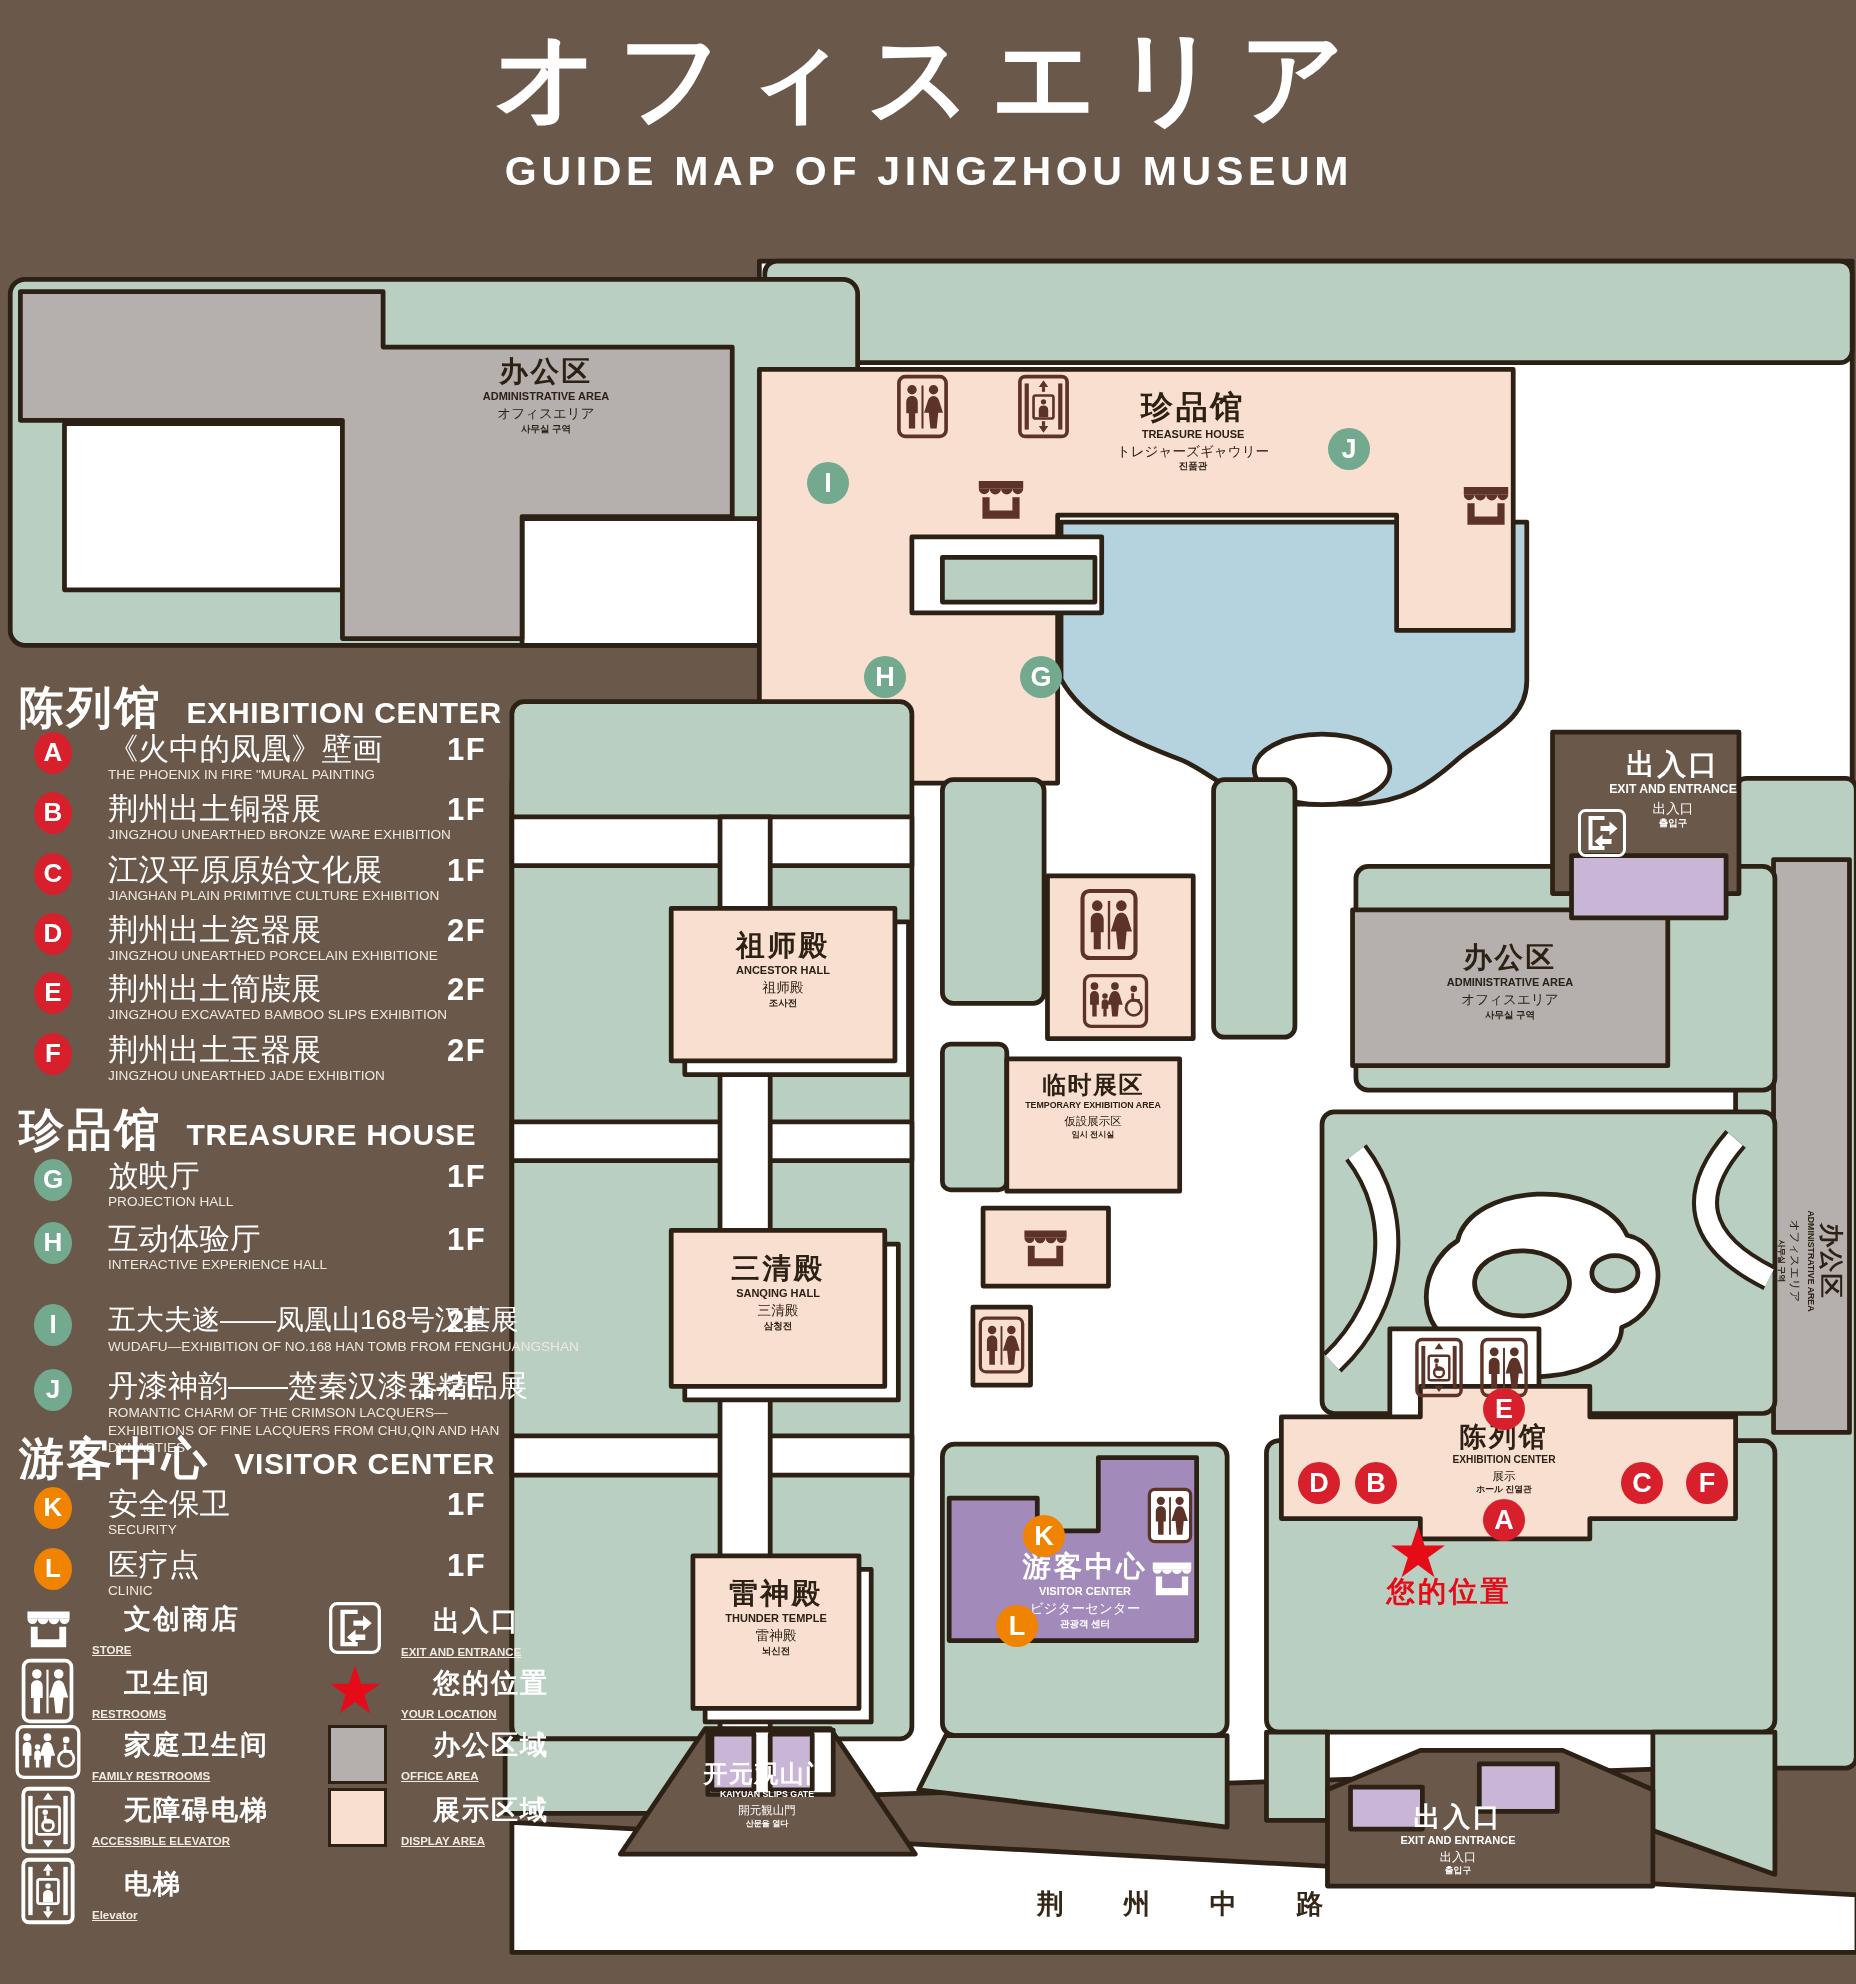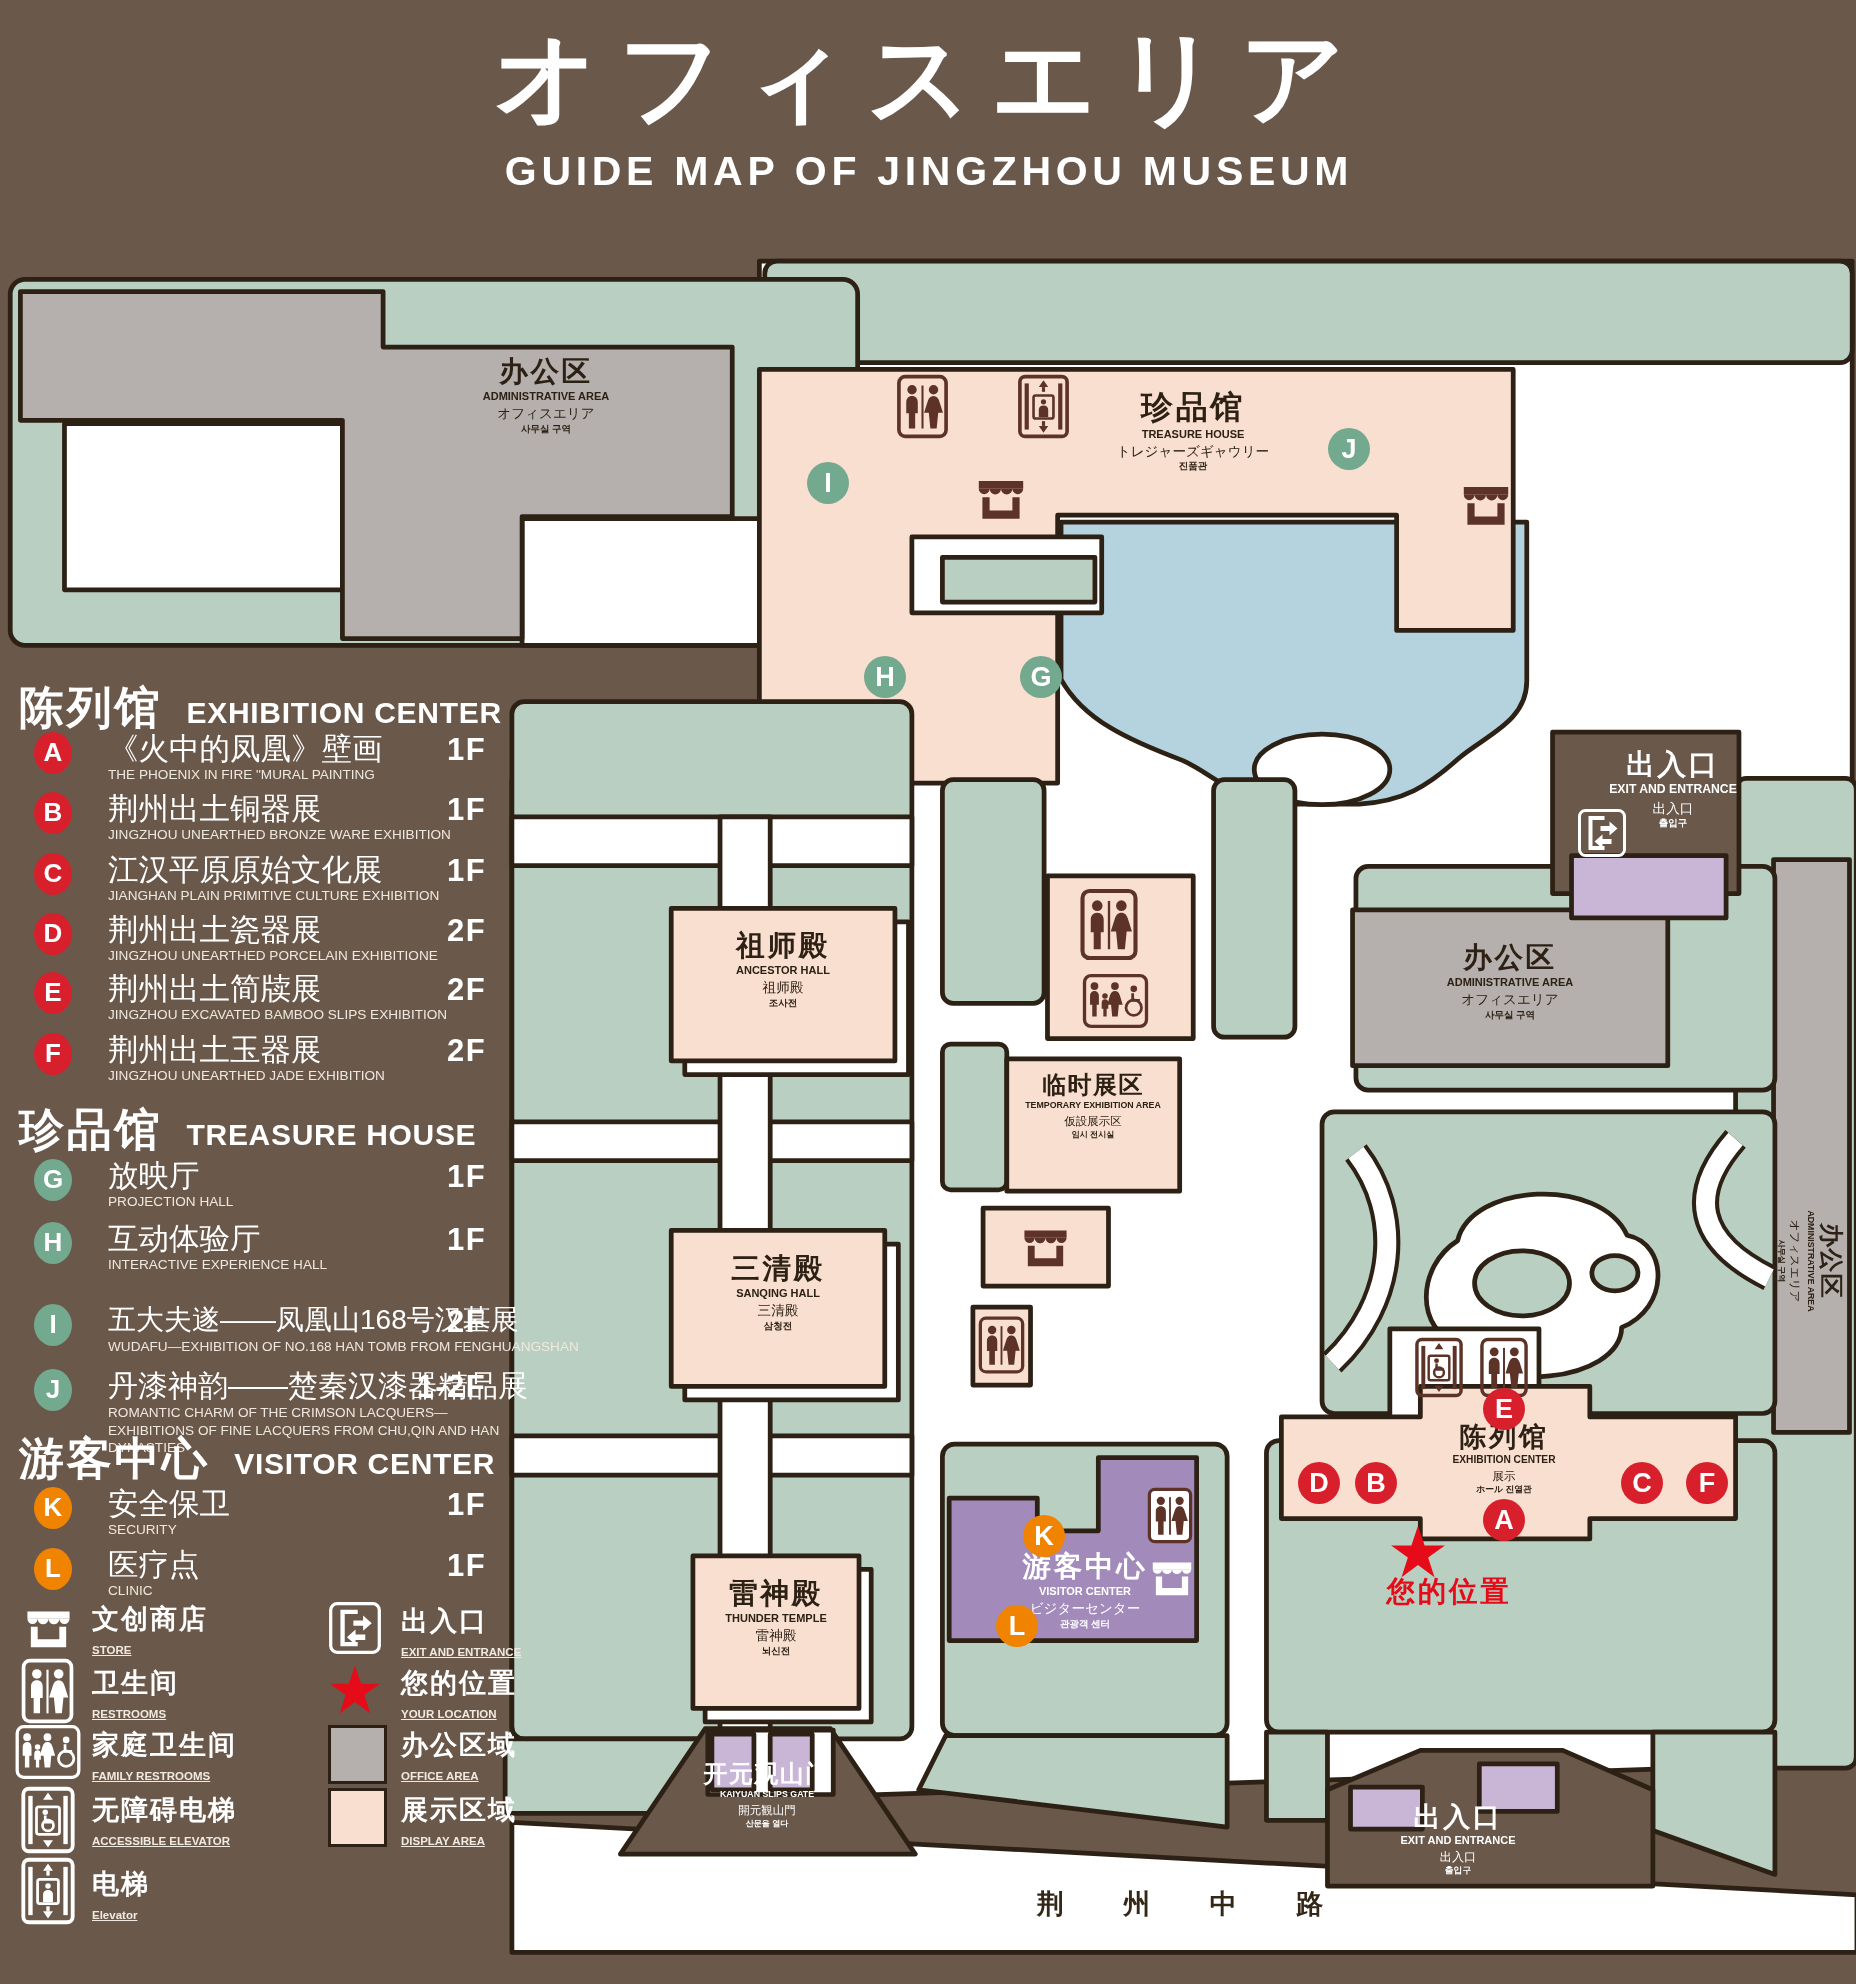--- a/index.html
+++ b/index.html
@@ -49,21 +49,21 @@
     display:flex;align-items:center;justify-content:center;font-size:26px;font-weight:bold;}
   .litem .dot.red{background:#d8202c;}
   .litem .dot.green{background:#73a98e;}
   .litem .dot.orange{background:#f08300;}
   .litem .zh{position:absolute;left:89px;top:-6.8px;font-size:30.5px;white-space:nowrap;}
   .litem .en{position:absolute;left:89px;top:31px;font-size:13.6px;color:#efe8df;white-space:nowrap;}
   .litem .en.wrap{white-space:normal;width:407px;line-height:1.3;}
   .litem .fl{position:absolute;left:359px;top:-4.1px;width:108px;text-align:right;
     font-size:31px;font-weight:700;letter-spacing:1.4px;}
   .lsym{position:absolute;color:#fff;white-space:nowrap;}
-  .lsym .zh{display:block;font-size:27px;font-weight:bold;letter-spacing:2px;}
+  .lsym .zh{display:block;font-size:27px;font-weight:bold;letter-spacing:2px;margin-left:32px;}
   .lsym .en{display:block;font-size:11.5px;font-weight:bold;margin-top:7px;color:#f1eae2;text-decoration:underline;}
   .swatch{position:absolute;width:53px;height:53px;border:3.4px solid #2c2114;}
   .swatch.gray{background:#b5b0ad;}
   .swatch.pink{background:#f9dfd0;}
   
   .icon{position:absolute;color:#5d3328;}
   .icon.white{color:#ffffff;}
   .icon.redicon{color:#e60b18;}
   .hidden-defs{position:absolute;width:0;height:0;overflow:hidden;}
 </style>

